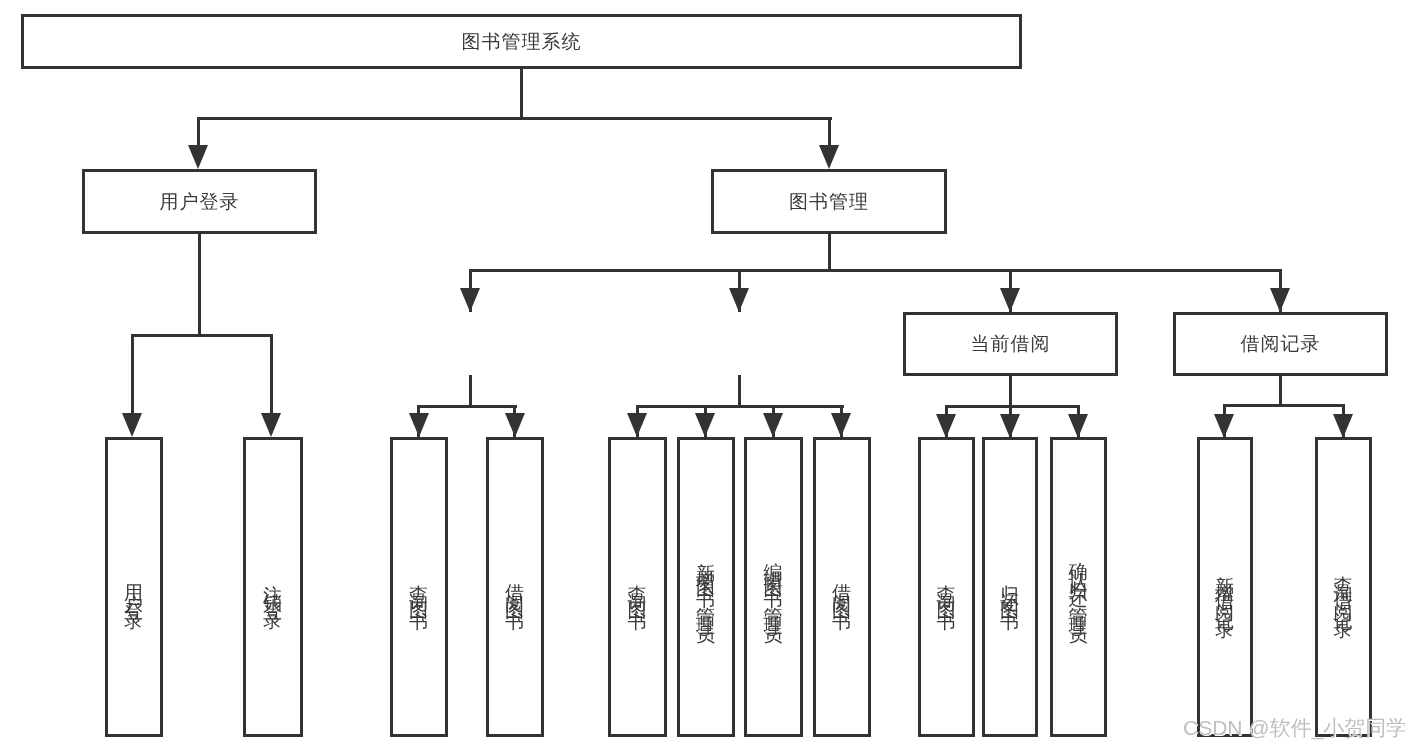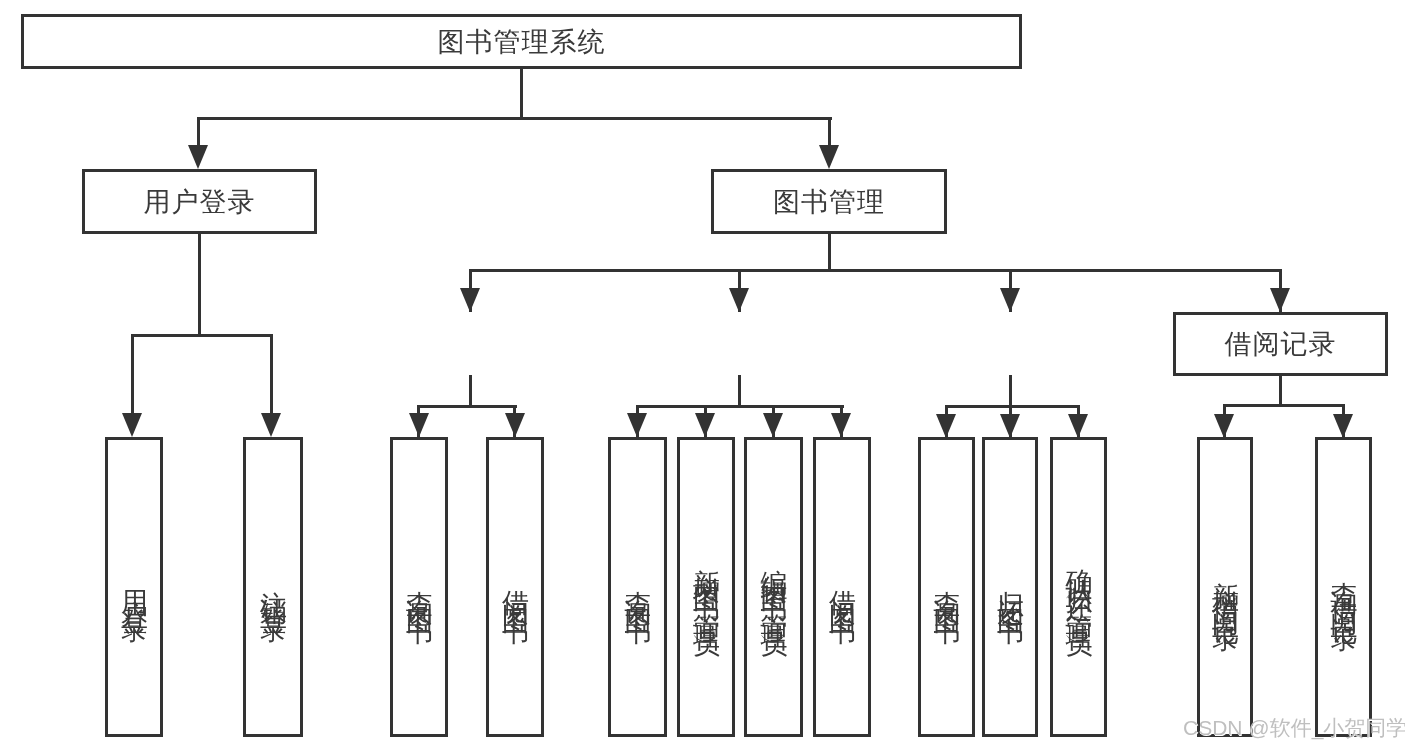--- a/index.html
+++ b/index.html
@@ -10,21 +10,21 @@
   }
   html,body{margin:0;padding:0;background:var(--background);}
   .canvas{
     position:relative;width:1405px;height:747px;background:var(--background);
     font-family:"Liberation Sans","DejaVu Sans",sans-serif;color:var(--text);
     overflow:hidden;
   }
   .box{
     position:absolute;box-sizing:border-box;border:3px solid var(--line);
     background:#fff;display:flex;align-items:center;justify-content:center;
-    font-size:27px;color:var(--text);text-align:right;
+    font-size:19px;color:var(--text);text-align:right;
   }
   .hbox span{letter-spacing:1px;}
   .vbox span{
     writing-mode:vertical-rl;letter-spacing:9px;line-height:1;
     display:inline-block;
   }
   .vline,.hline{position:absolute;background:var(--line);}
   .vline{width:3px;}
   .hline{height:3px;}
   .arrow{
@@ -104,20 +104,23 @@
   <div class="box hbox" style="left:21px;top:14px;width:1001px;height:55px;">
     <span>图书管理系统</span>
   </div>
   <div class="box hbox" style="left:82px;top:169px;width:235px;height:65px;">
     <span>用户登录</span>
   </div>
   <div class="box hbox" style="left:711px;top:169px;width:236px;height:65px;">
     <span>图书管理</span>
   </div>
 
+  <div class="box hbox" style="left:903px;top:312px;width:215px;height:64px;">
+    <span>当前借阅</span>
+  </div>
   <div class="box hbox" style="left:1173px;top:312px;width:215px;height:64px;">
     <span>借阅记录</span>
   </div>
 
   <div class="box vbox" style="left:105px;top:437px;width:58px;height:300px;">
     <span>用户登录</span>
   </div>
   <div class="box vbox" style="left:243px;top:437px;width:60px;height:300px;">
     <span>注销登录</span>
   </div>

